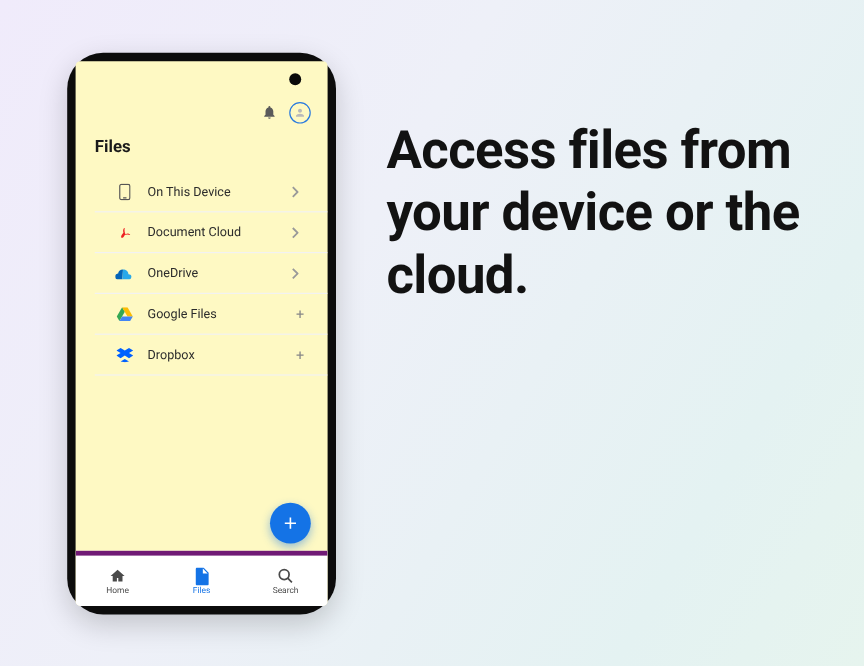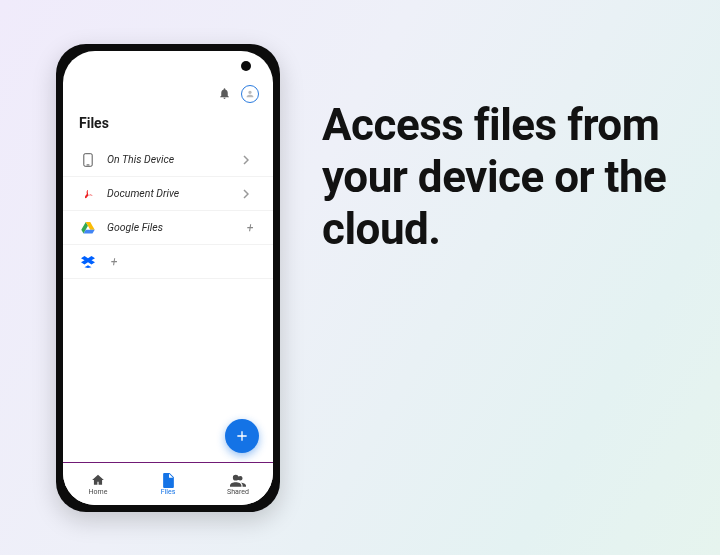--- a/index.html
+++ b/index.html
@@ -38,22 +38,22 @@
     border-radius: 30px;
     background: #0c0c0c;
     box-shadow: 0 8px 24px rgba(0,0,0,0.18);
     padding: 7px;
     box-sizing: border-box;
   }
   .screen {
     position: relative;
     width: 100%;
     height: 100%;
-    border-radius: 32px;
-    background: #ffffff;
+    border-radius: 4px;
+    background: #fef9c3;
     overflow: hidden;
   }
   .camera {
     position: absolute;
     top: 10px;
     right: 22px;
     width: 10px;
     height: 10px;
     border-radius: 50%;
     background: #0a0a0a;
@@ -94,23 +94,22 @@
     left: 16px;
     font-weight: 700;
     font-size: 14px;
     color: #1a1a1a;
   }
 
   
   .list {
     position: absolute;
     top: 92px;
-    left: 0;
+    left: 16px;
     right: 0;
-    font-style: italic;
   }
   .row {
     display: flex;
     align-items: center;
     height: 33px;
     padding: 0 16px;
     border-bottom: 1px solid #f2f2f2;
   }
   .row-icon {
     width: 18px;
@@ -148,21 +147,21 @@
     color: #fff;
   }
 
   
   .bottom-nav {
     position: absolute;
     bottom: 0;
     left: 0;
     right: 0;
     height: 42px;
-    border-top: 1px solid #701a75;
+    border-top: 4px solid #701a75;
     display: flex;
     background: #fff;
   }
   .nav-item {
     flex: 1;
     display: flex;
     flex-direction: column;
     align-items: center;
     justify-content: center;
     color: #4a4a4a;
@@ -213,47 +212,62 @@
               </svg>
           </span>
         </div>
 
         <div class="row">
           <span class="row-icon">
             <svg width="14" height="14" viewBox="0 0 24 24" fill="#ed2224">
                 <path d="M19 14c-1.5-1.5-4-1-6 0-1-2-2-6-1-9-2 0-3 3-2 7-2 2-4 5-3 7 2 1 4-2 5-4 2-1 5-1 7 0 1-1 1-1 0-1z"></path>
               </svg>
           </span>
-          <span class="row-label">Document Drive</span>
+          <span class="row-label">Document Cloud</span>
           <span class="row-tail chev">
             <svg width="6" height="10" viewBox="0 0 6 10" fill="none" stroke="#999" stroke-width="1.5">
                 <path d="M1 1l4 4-4 4"></path>
               </svg>
           </span>
         </div>
 
+        <div class="row">
+          <span class="row-icon">
+            <svg width="16" height="10" viewBox="0 0 32 20">
+                <path fill="#0364b8" d="M13 3c-5 0-8 3-8 7 0 0-5 0-5 5s4 5 4 5h8l1-17z"></path>
+                <path fill="#28a8ea" d="M13 3c5 0 9 3 9 8 0 0 5 0 5 4s-3 5-3 5H12l1-17z"></path>
+              </svg>
+          </span>
+          <span class="row-label">OneDrive</span>
+          <span class="row-tail chev">
+            <svg width="6" height="10" viewBox="0 0 6 10" fill="none" stroke="#999" stroke-width="1.5">
+                <path d="M1 1l4 4-4 4"></path>
+              </svg>
+          </span>
+        </div>
 
         <div class="row">
           <span class="row-icon">
             <svg width="14" height="12" viewBox="0 0 87 78">
                 <path fill="#34a853" d="M43.5 25 29 0 0 50l14.5 25z"></path>
                 <path fill="#fbbc05" d="M29 0h29l29 50H58z"></path>
                 <path fill="#4285f4" d="M14.5 75 29 50h58L72.5 75z"></path>
               </svg>
           </span>
           <span class="row-label">Google Files</span>
           <span class="row-tail">+</span>
         </div>
 
         <div class="row">
           <span class="row-icon">
             <svg width="14" height="12" viewBox="0 0 40 34" fill="#0061ff">
                 <path d="M10 0 0 6l10 6L0 18l10 6 10-6 10 6 10-6-10-6 10-6L30 0 20 6zM20 26l-10 6 10 2 10-2z"></path>
               </svg>
           </span>
+          <span class="row-label">Dropbox</span>
           <span class="row-tail">+</span>
         </div>
 
       </div>
 
       <div class="fab">
         <svg width="16" height="16" viewBox="0 0 24 24" fill="#fff">
             <path d="M19 13h-6v6h-2v-6H5v-2h6V5h2v6h6v2z"></path>
           </svg>
       </div>
@@ -270,23 +284,24 @@
         <div class="nav-item active">
           <span class="ic">
             <svg width="13" height="15" viewBox="0 0 24 28" fill="currentColor">
                 <path d="M14 0H4a2 2 0 0 0-2 2v24a2 2 0 0 0 2 2h16a2 2 0 0 0 2-2V8l-8-8zM13 9V1.5L20.5 9H13z"></path>
               </svg>
           </span>
           <span class="lbl">Files</span>
         </div>
         <div class="nav-item">
           <span class="ic">
-            <svg width="16" height="13" viewBox="0 0 28 22" fill="currentColor">
-                <path d="M10 11a5 5 0 1 0-5-5 5 5 0 0 0 5 5zm8 0a4 4 0 1 0-4-4 4 4 0 0 0 4 4zM0 20c0-4 5-6 10-6s10 2 10 6v2H0zm22 2v-2c0-2-1-4-3-5 4 0 9 2 9 5v2z"></path>
-              </svg>
-          </span>
-          <span class="lbl">Shared</span>
+            <svg width="14" height="14" viewBox="0 0 24 24" fill="none" stroke="currentColor" stroke-width="2.5">
+                <circle cx="10" cy="10" r="7"></circle>
+                <line x1="21" y1="21" x2="15" y2="15"></line>
+              </svg>
+          </span>
+          <span class="lbl">Search</span>
         </div>
       </div>
 
     </div>
   </div>
 </div>
 
 </body></html>

